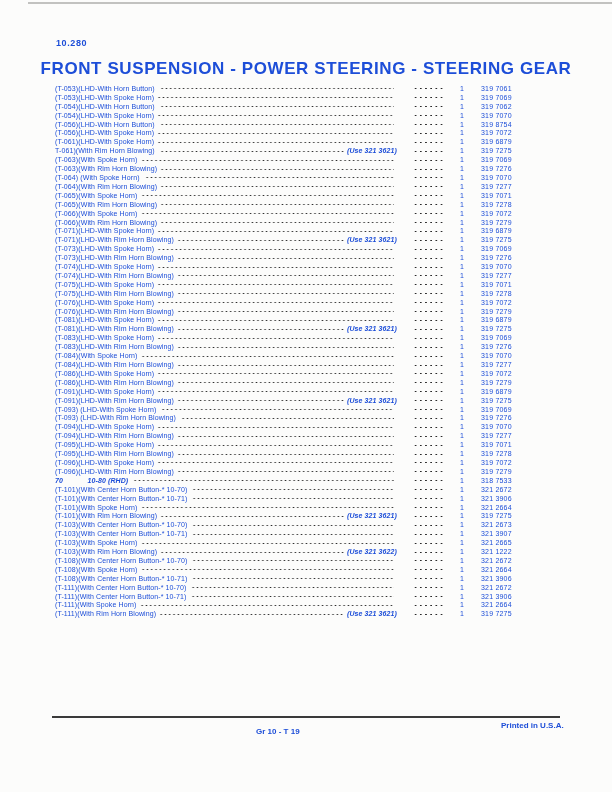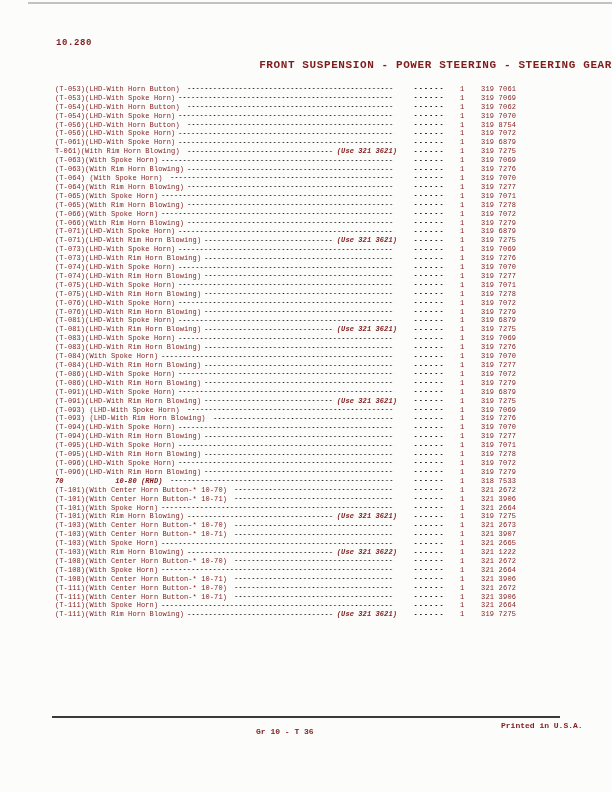--- a/index.html
+++ b/index.html
@@ -1,24 +1,24 @@
 <!DOCTYPE html>
 <html><head>
 <meta charset="utf-8">
 <style>
   html,body{margin:0;padding:0;background:#ffffff;}
   .page{
     position:relative;width:612px;height:792px;overflow:hidden;
-    background:#fcfcfb;color:#7f1d1d;
-    font-family:Liberation Mono, monospace;
+    background:#fcfcfb;color:#1d4ed8;
+    font-family:Liberation Sans, sans-serif;
   }
   .top-rule{position:absolute;top:2px;left:28px;right:0;height:2px;background:#c2c2c0;}
   .page-number{position:absolute;left:56px;top:38px;font-size:9px;font-weight:bold;letter-spacing:.6px;}
-  .title{position:absolute;top:59px;left:0;width:612px;text-align:right;
-    font-size:11px;font-weight:bold;letter-spacing:.6px;white-space:pre;}
+  .title{position:absolute;top:59px;left:0;width:612px;text-align:center;
+    font-size:17px;font-weight:bold;letter-spacing:.6px;white-space:pre;}
   .parts-list{position:absolute;top:84px;left:55px;width:474px;}
   .row{display:flex;align-items:flex-end;height:8.92px;font-size:7px;line-height:8px;}
   .desc{white-space:pre;letter-spacing:.1px;}
   .bold-italic{font-weight:bold;font-style:italic;}
   .leader{flex:1;height:5px;margin:0 3px 1.5px 3px;
     background-image:radial-gradient(circle,#2a2a2a .7px,rgba(0,0,0,0) .95px);
     background-size:4.3px 5px;background-position:left bottom;background-repeat:repeat-x;}
   .note{font-weight:bold;font-style:italic;white-space:pre;letter-spacing:.1px;}
   .dots6{width:30px;height:5px;margin:0 0 1.5px 16px;
     background-image:radial-gradient(circle,#2a2a2a .7px,rgba(0,0,0,0) .95px);
@@ -459,15 +459,15 @@
       <div class="row">
         <span class="desc">(T-111)(With Rim Horn Blowing)</span>
         <span class="leader"></span>
         <span class="note">(Use 321 3621)</span>
         <span class="dots6"></span>
         <span class="qty">1</span>
         <span class="part">319 7275</span>
       </div>
     </div>
   <div class="footer-rule"></div>
-  <div class="footer-center">Gr 10 - T 36</div>
+  <div class="footer-center">Gr 10 - T 19</div>
   <div class="footer-right">Printed in U.S.A.</div>
 </div>
 
 </body></html>

